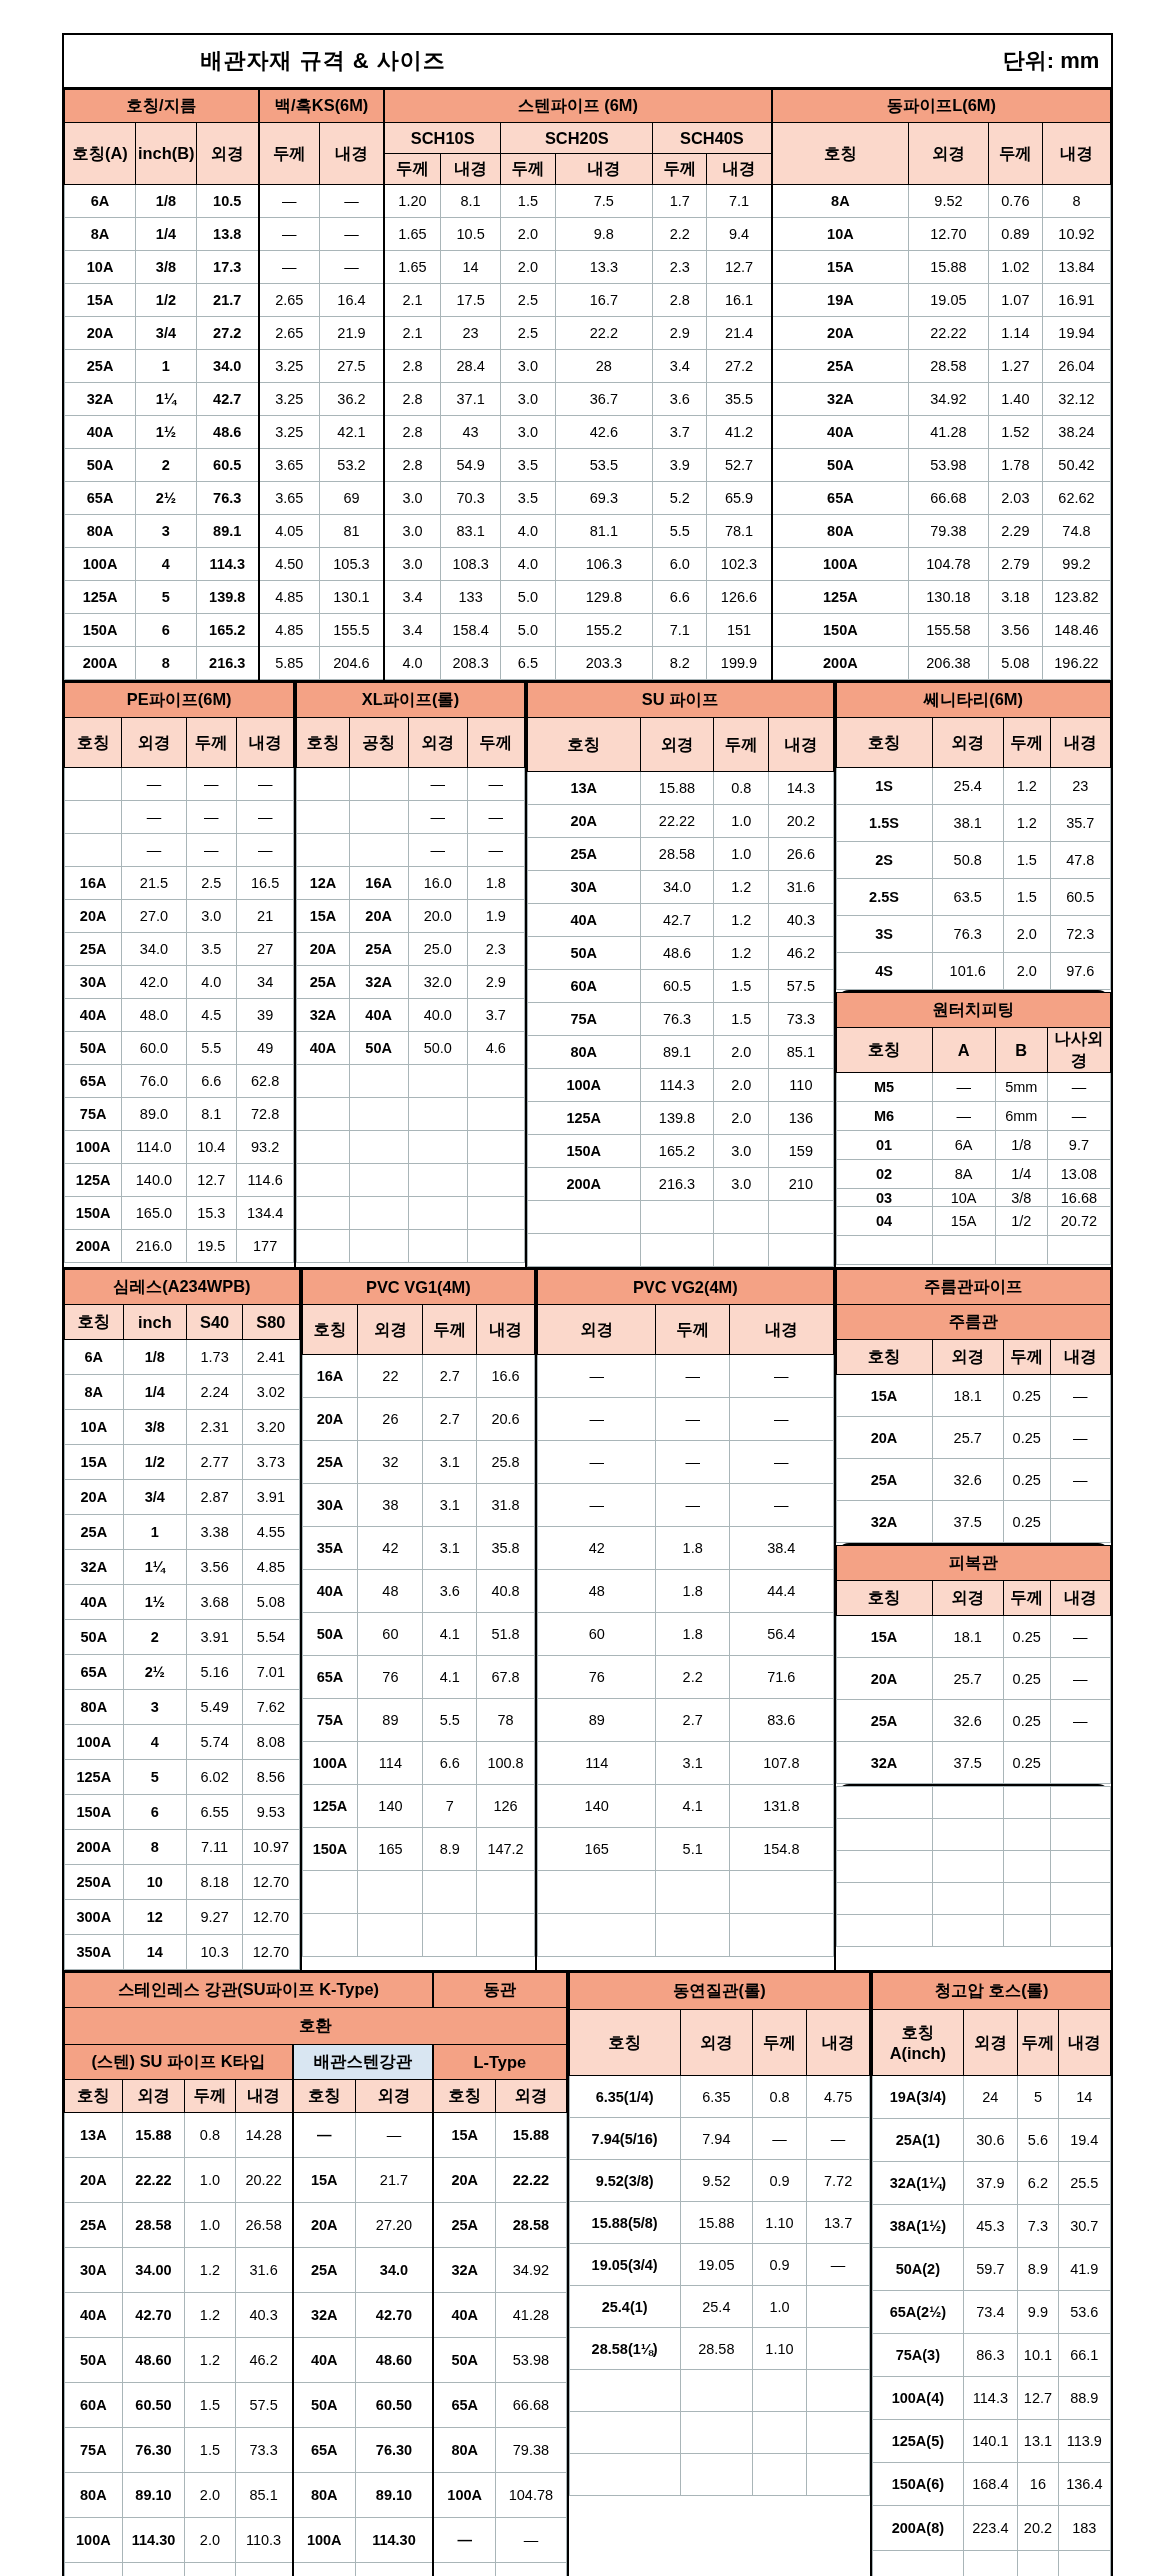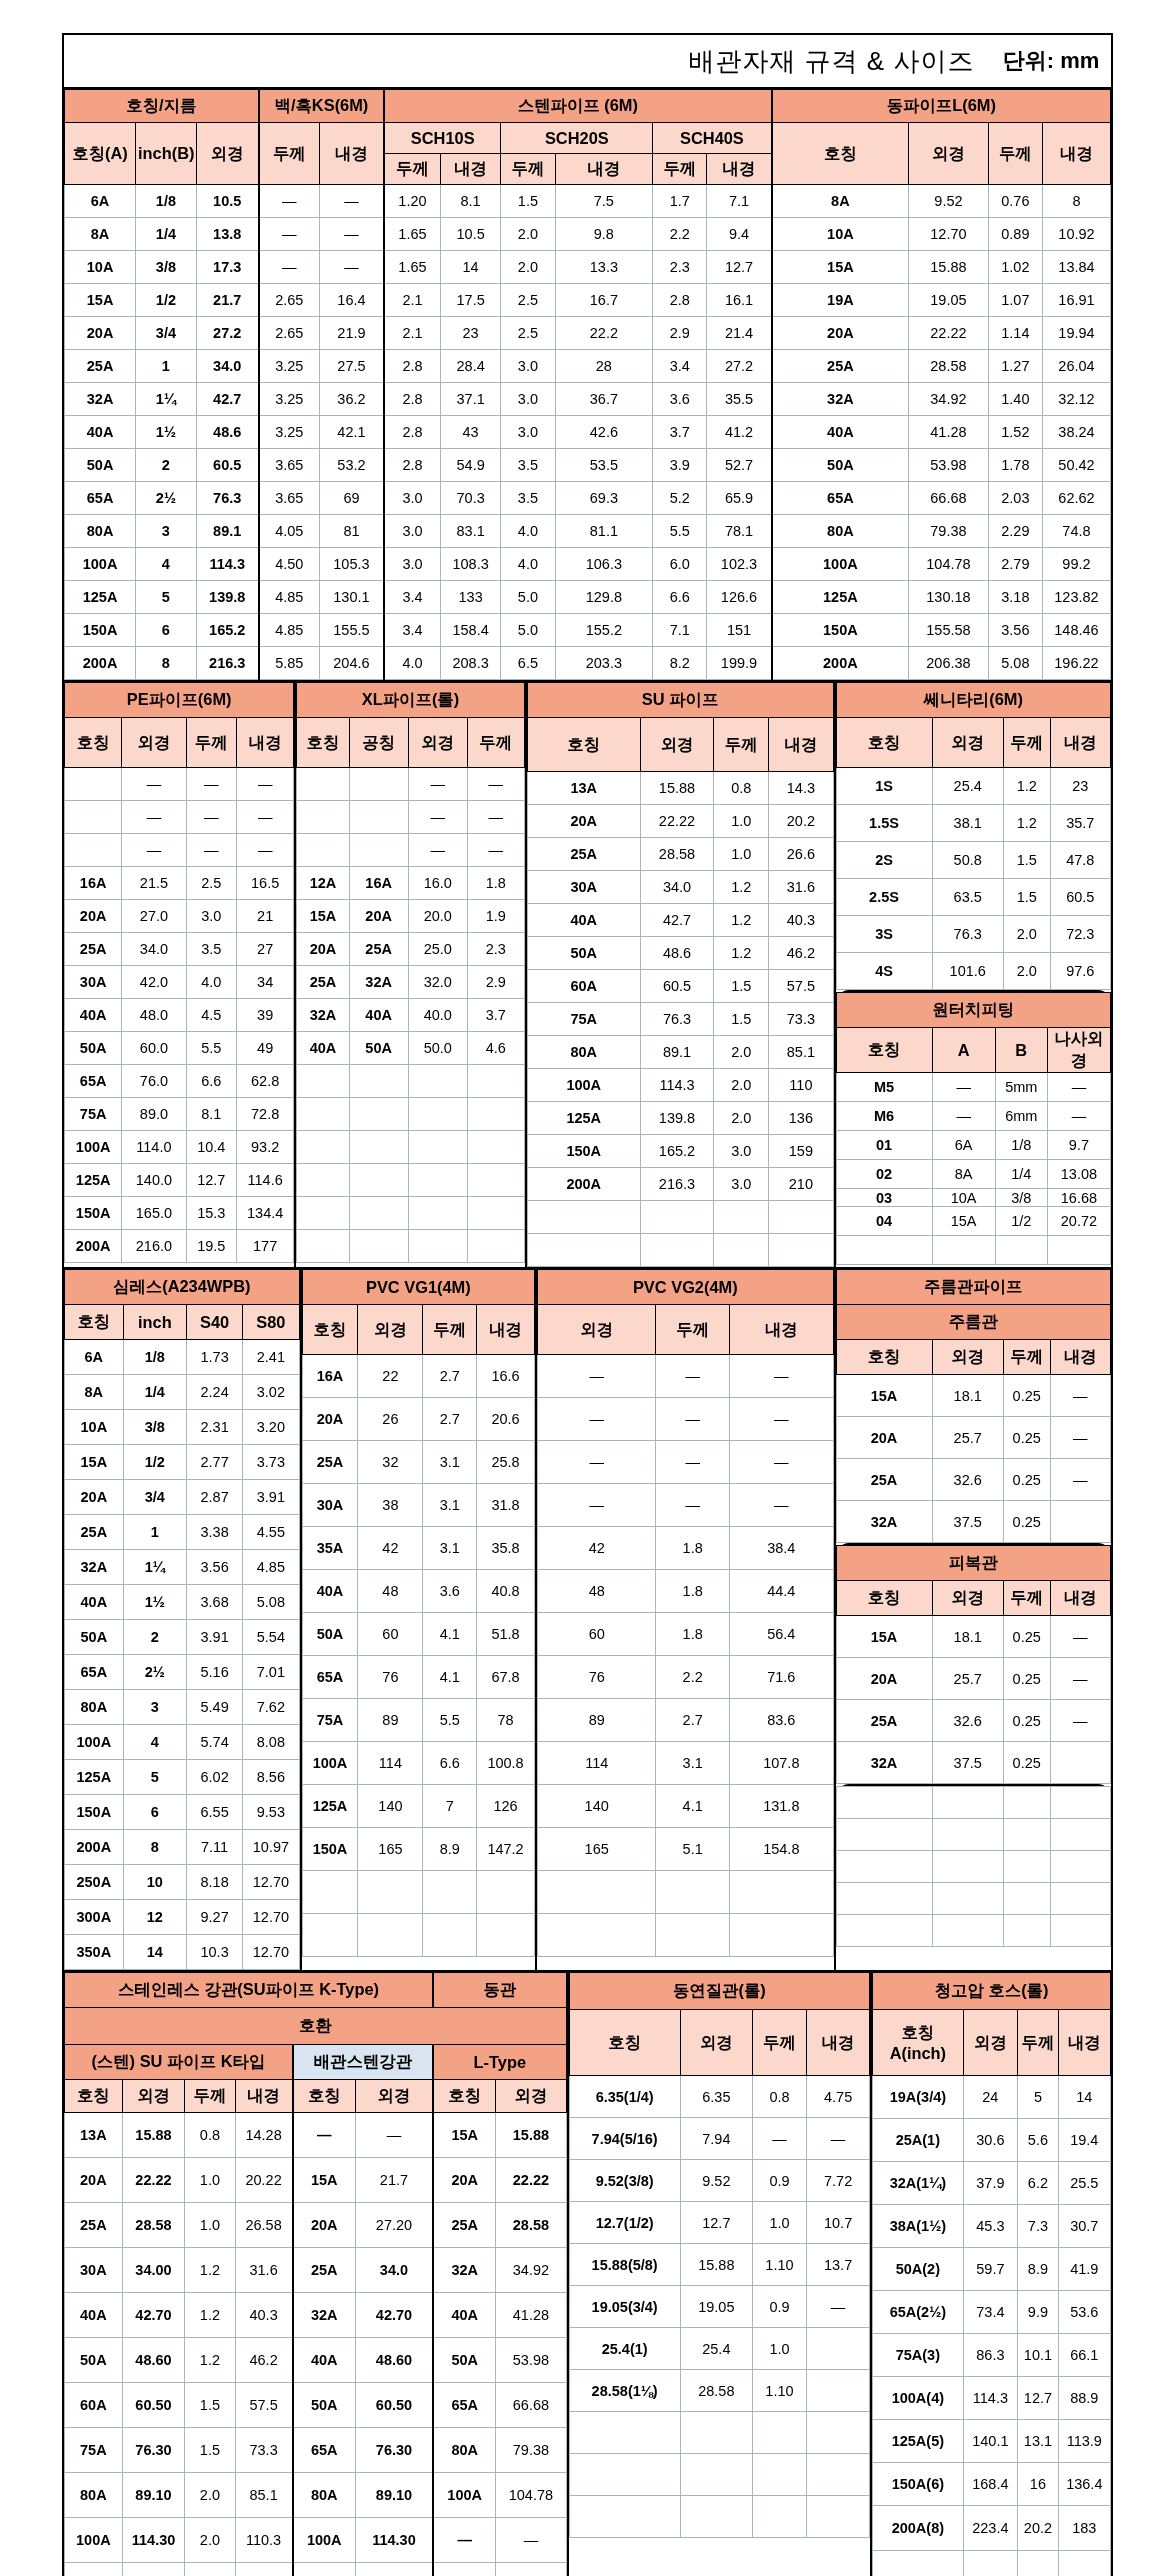--- a/index.html
+++ b/index.html
@@ -1,21 +1,21 @@
 <!DOCTYPE html>
 <html><head>
 <meta charset="utf-8">
 <style>
   * { box-sizing: border-box; }
   body { margin:0; background:#fff; font-family:"Liberation Sans","DejaVu Sans",sans-serif; }
   .page { width:1175px; min-height:2576px; background:#fff; }
   .sheet { margin:33px 62px 29px 62px; border:2.9px solid #000; }
   .titlebar { display:flex; align-items:center; height:54px; border-bottom:2.9px solid #000; padding:0 11.6px; }
   .titlebar .lspace { width:125px; }
-  .page-title { flex:1; text-align:right; font-size:26px; font-weight:normal; letter-spacing:1px; }
+  .page-title { flex:1; text-align:left; font-size:22px; font-weight:bold; letter-spacing:1px; }
   .unit-label { width:125px; text-align:right; font-size:22px; font-weight:bold; }
   .band { display:flex; align-items:stretch; }
   .band.bb { border-bottom:2.9px solid #000; }
   .tbox { overflow:hidden; }
   .band > .tbox + .tbox, .band > .stack + .tbox, .band > .tbox + .stack { border-left:2.9px solid #000; }
   .stack { display:flex; flex-direction:column; }
   .stack > div + div { border-top:2.9px solid #000;border-radius:13px; }
   table.grid { border-collapse:collapse; width:100%; table-layout:fixed; }
   table.grid th, table.grid td { padding:0 1.9px; text-align:center; vertical-align:middle; overflow:hidden; }
   table.grid th { font-weight:bold; font-size:16.4px; border:1px solid #000; white-space:pre-line; }
@@ -1449,26 +1449,20 @@
                 <td class="">—</td>
                 <td class="">—</td>
               </tr>
               <tr style="height:42px">
                 <td class="lbl">9.52(3/8)</td>
                 <td class="">9.52</td>
                 <td class="">0.9</td>
                 <td class="">7.72</td>
               </tr>
               <tr style="height:42px">
-                <td class="lbl">12.7(1/2)</td>
-                <td class="">12.7</td>
-                <td class="">1.0</td>
-                <td class="">10.7</td>
-              </tr>
-              <tr style="height:42px">
                 <td class="lbl">15.88(5/8)</td>
                 <td class="">15.88</td>
                 <td class="">1.10</td>
                 <td class="">13.7</td>
               </tr>
               <tr style="height:42px">
                 <td class="lbl">19.05(3/4)</td>
                 <td class="">19.05</td>
                 <td class="">0.9</td>
                 <td class="">—</td>

